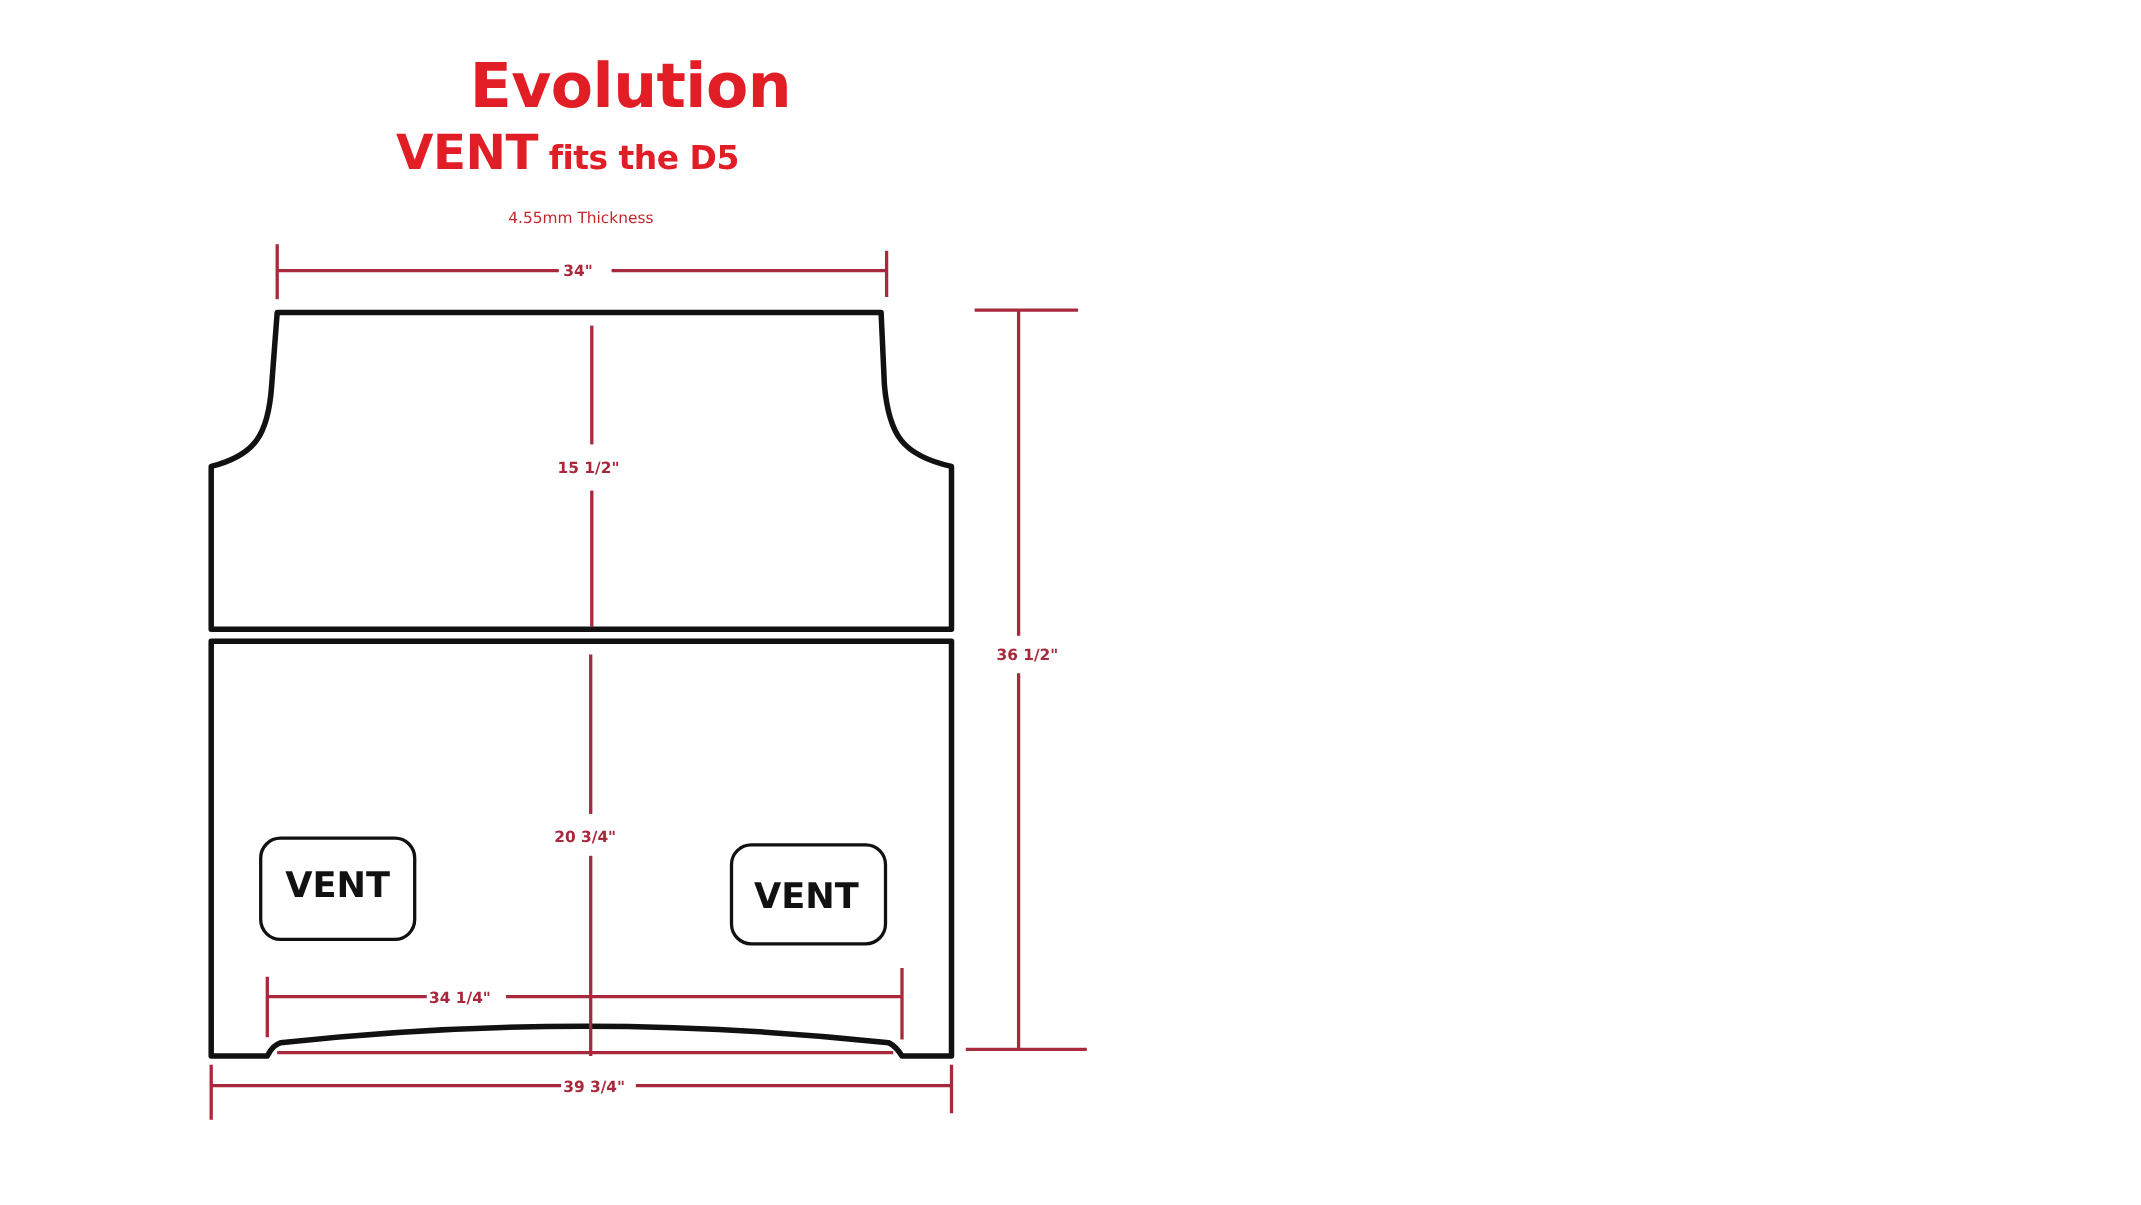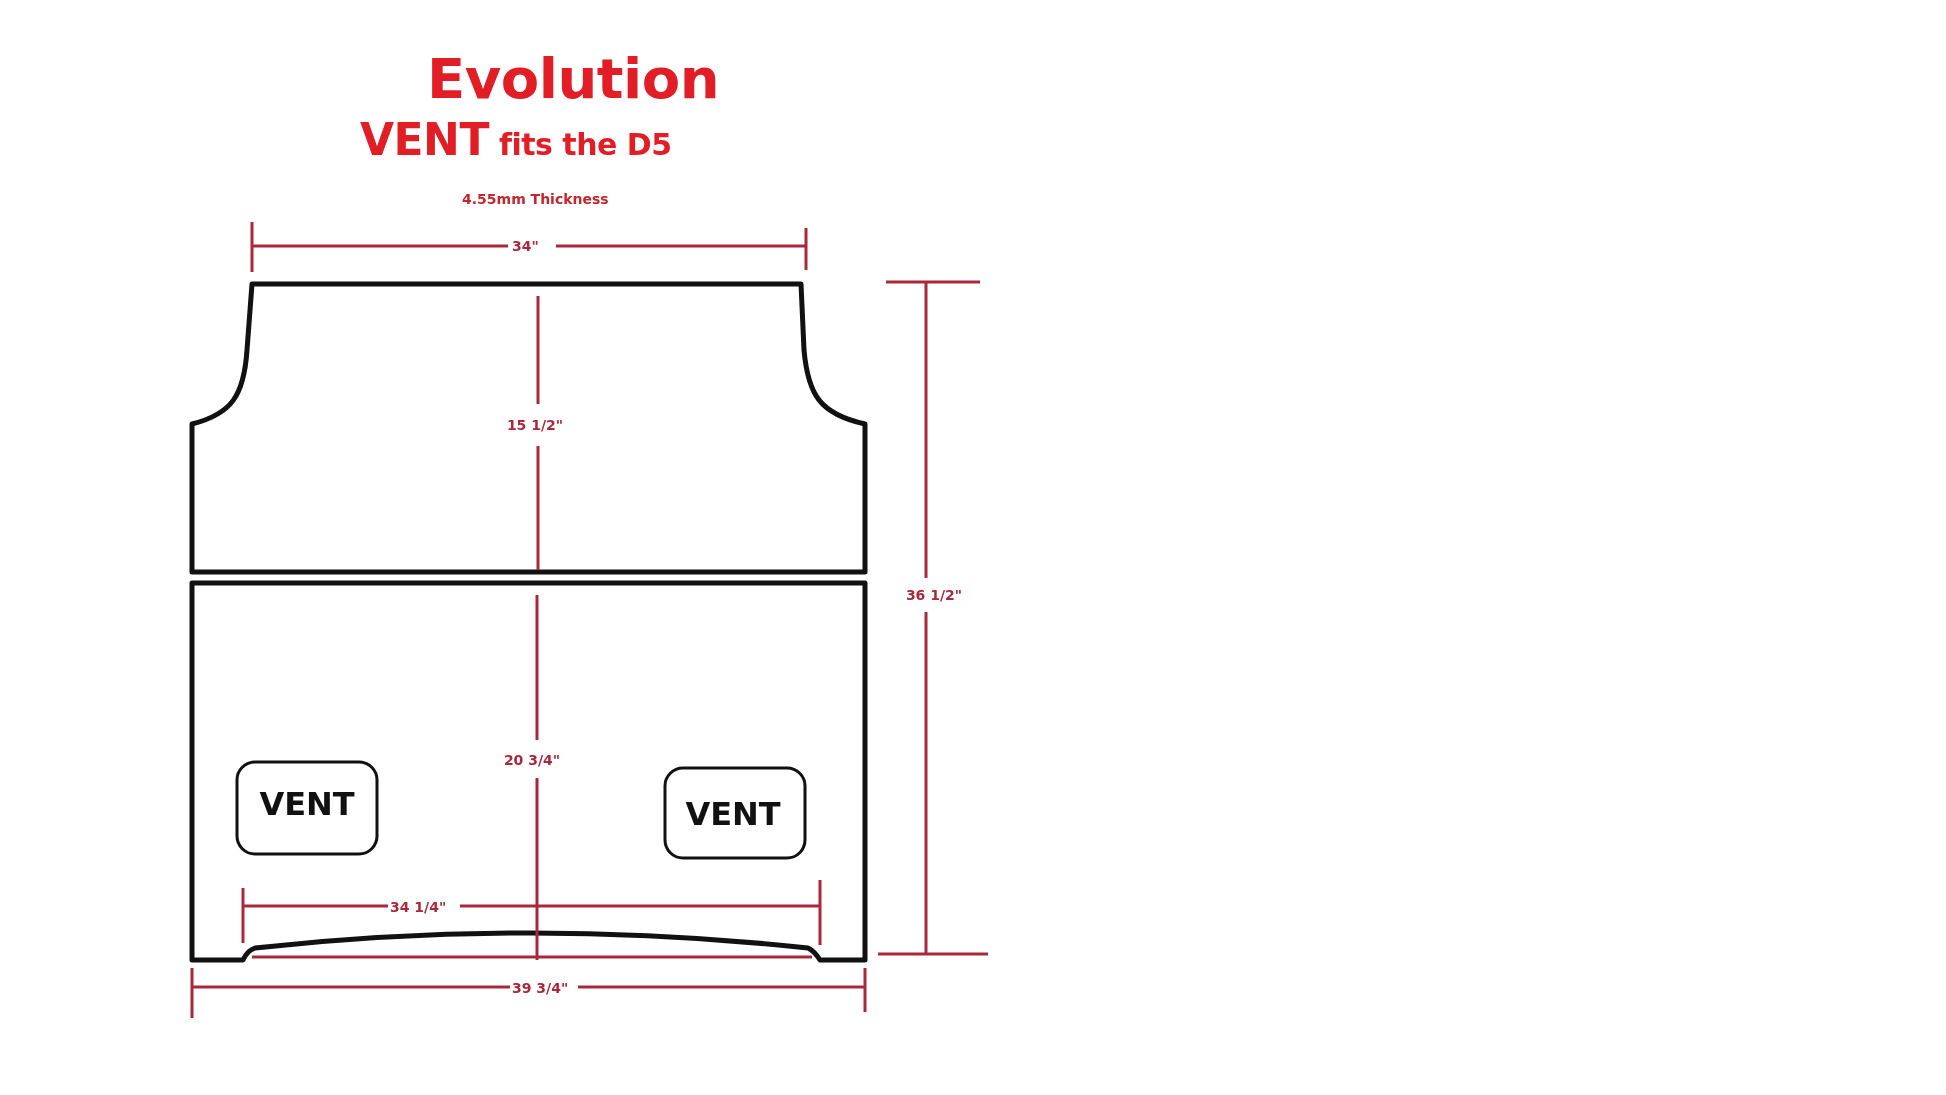--- a/index.html
+++ b/index.html
@@ -1,21 +1,21 @@
 <!DOCTYPE html>
 <html><head>
   <meta charset="utf-8">
   <style>
     html, body { margin: 0; padding: 0; background: #ffffff; }
     body { width: 1946px; height: 1095px; position: relative; overflow: hidden; font-family: "Liberation Sans", "DejaVu Sans", sans-serif; }
     .title { position: absolute; color: #e11d25; font-weight: bold; font-family: "DejaVu Sans", sans-serif; white-space: nowrap; }
     #title1 { left: 427px; top: 46px; font-size: 56px; letter-spacing: -0.5px; }
     #title2 { left: 360px; top: 114px; font-size: 44px; letter-spacing: -0.5px; }
     #title2 .small { font-size: 30px; }
-    #thickness { position: absolute; left: 462px; top: 191px; font-size: 14px; font-weight: bold; color: #c1272d; font-family: "DejaVu Sans", sans-serif; white-space: nowrap; }
+    #thickness { position: absolute; left: 462px; top: 191px; font-size: 14px; font-weight: normal; color: #c1272d; font-family: "DejaVu Sans", sans-serif; white-space: nowrap; }
     svg#drawing { position: absolute; left: 0; top: 0; }
     .dim-label { font-family: "DejaVu Sans", sans-serif; font-weight: bold; font-size: 14px; fill: #a8283c; }
     .vent-label { font-family: "DejaVu Sans", sans-serif; font-weight: bold; font-size: 32px; fill: #111111; }
   </style>
 </head>
 <body>
 
 <div id="title1" class="title">Evolution</div>
 <div id="title2" class="title"><span>VENT</span><span class="small"> fits the D5</span></div>
 <div id="thickness">4.55mm Thickness</div>

